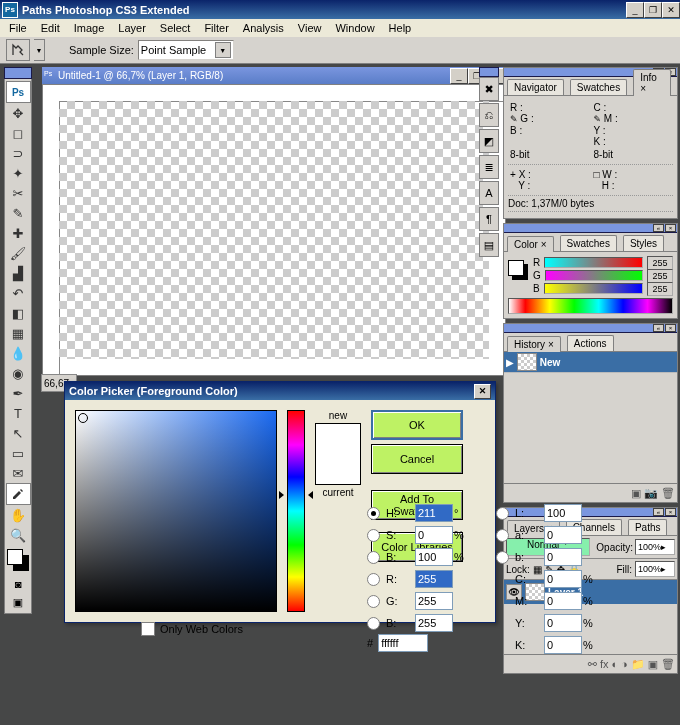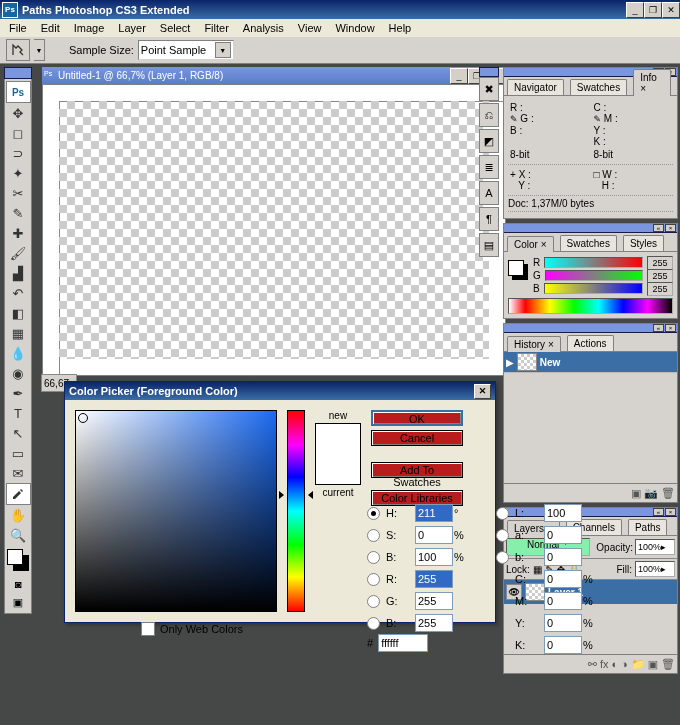--- a/index.html
+++ b/index.html
@@ -90,21 +90,21 @@
   .sv-marker{position:absolute;left:2px;top:2px;width:8px;height:8px;border:1px solid #000;border-radius:50%}
   .hue-bar{width:16px;height:200px;border:1px solid #000;background:linear-gradient(to bottom,#ff0000 0%,#ff00ff 17%,#0000ff 33%,#00ffff 50%,#00ff00 67%,#ffff00 83%,#ff0000 100%);position:relative}
   .hue-mark{position:absolute;left:-5px;right:-5px;top:80px;height:0}
   .hue-mark:before,.hue-mark:after{content:"";position:absolute;width:0;height:0;border-top:4px solid transparent;border-bottom:4px solid transparent}
   .hue-mark:before{left:-4px;border-left:5px solid #000}
   .hue-mark:after{right:-4px;border-right:5px solid #000}
   .newcur{width:46px;text-align:center;font-size:10px}
   .newcur .swpair{width:44px;height:60px;border:1px solid #000;margin:2px auto}
   .swpair .half{height:30px}
   .dlg-btns{display:flex;flex-direction:column;gap:4px;align-items:center}
-  .wbtn{width:92px;height:16px;background:#b91c1c;border:1px solid #000;box-shadow:inset 1px 1px #fff,inset -1px -1px #808080;font-size:11px}
+  .wbtn{width:92px;height:30px;background:#bef264;border:1px solid #000;box-shadow:inset 1px 1px #fff,inset -1px -1px #808080;font-size:11px}
   .wbtn.def{border:2px solid #3a6ea5}
   .numfields{position:absolute;left:302px;top:122px;display:grid;grid-template-columns:16px 26px 36px 16px 20px 16px 26px 36px 16px;gap:4px 3px;align-items:center;font-size:11px;color:#000}
   .radio{width:11px;height:11px;border:1px solid #808080;border-radius:50%;background:#fff;display:inline-flex;align-items:center;justify-content:center}
   .radio.on:after{content:"";width:5px;height:5px;background:#000;border-radius:50%}
   .txtin{width:32px;height:16px;border:1px solid #7f9db9;background:#fff;font-size:11px;padding:0 2px;display:flex;align-items:center}
   .txtin.sel{background:#316ac5;color:#fff}
   .hexrow{position:absolute;left:302px;top:252px;display:flex;align-items:center;gap:5px;font-size:11px;color:#000}
   .hexbox{width:44px;height:16px;border:1px solid #7f9db9;background:#fff;padding:0 2px;display:flex;align-items:center;font-size:11px}
   .webonly{position:absolute;left:76px;top:240px;display:flex;align-items:center;gap:5px;font-size:11px;color:#000}
   .chk{width:12px;height:12px;border:1px solid #808080;background:#fff}

